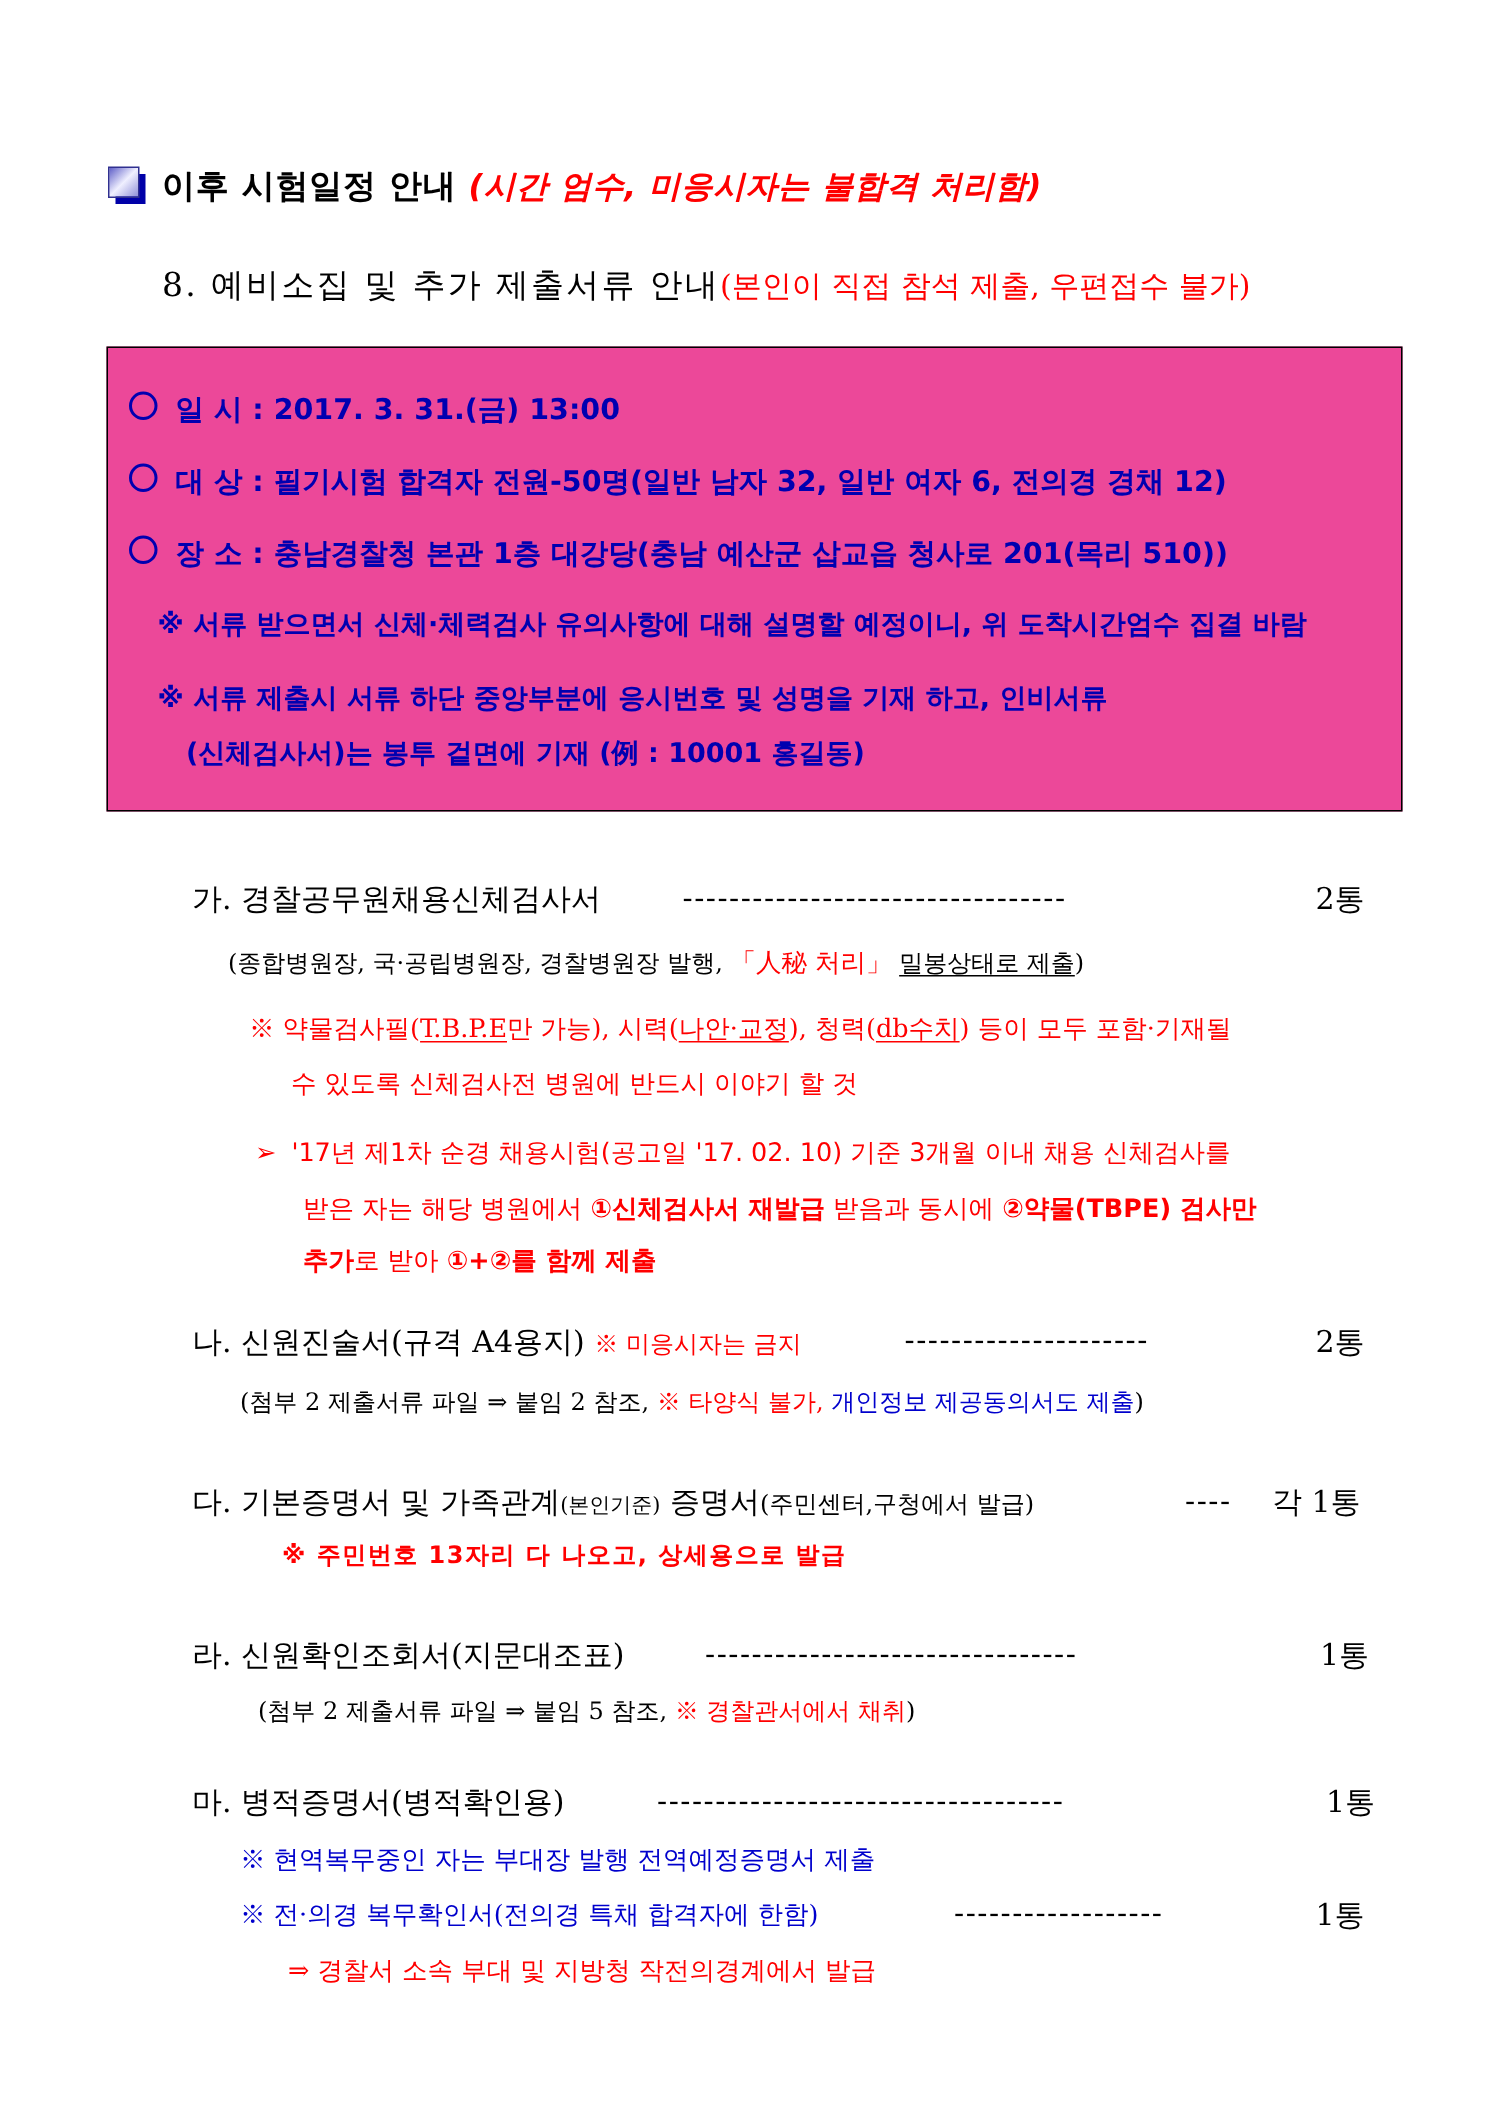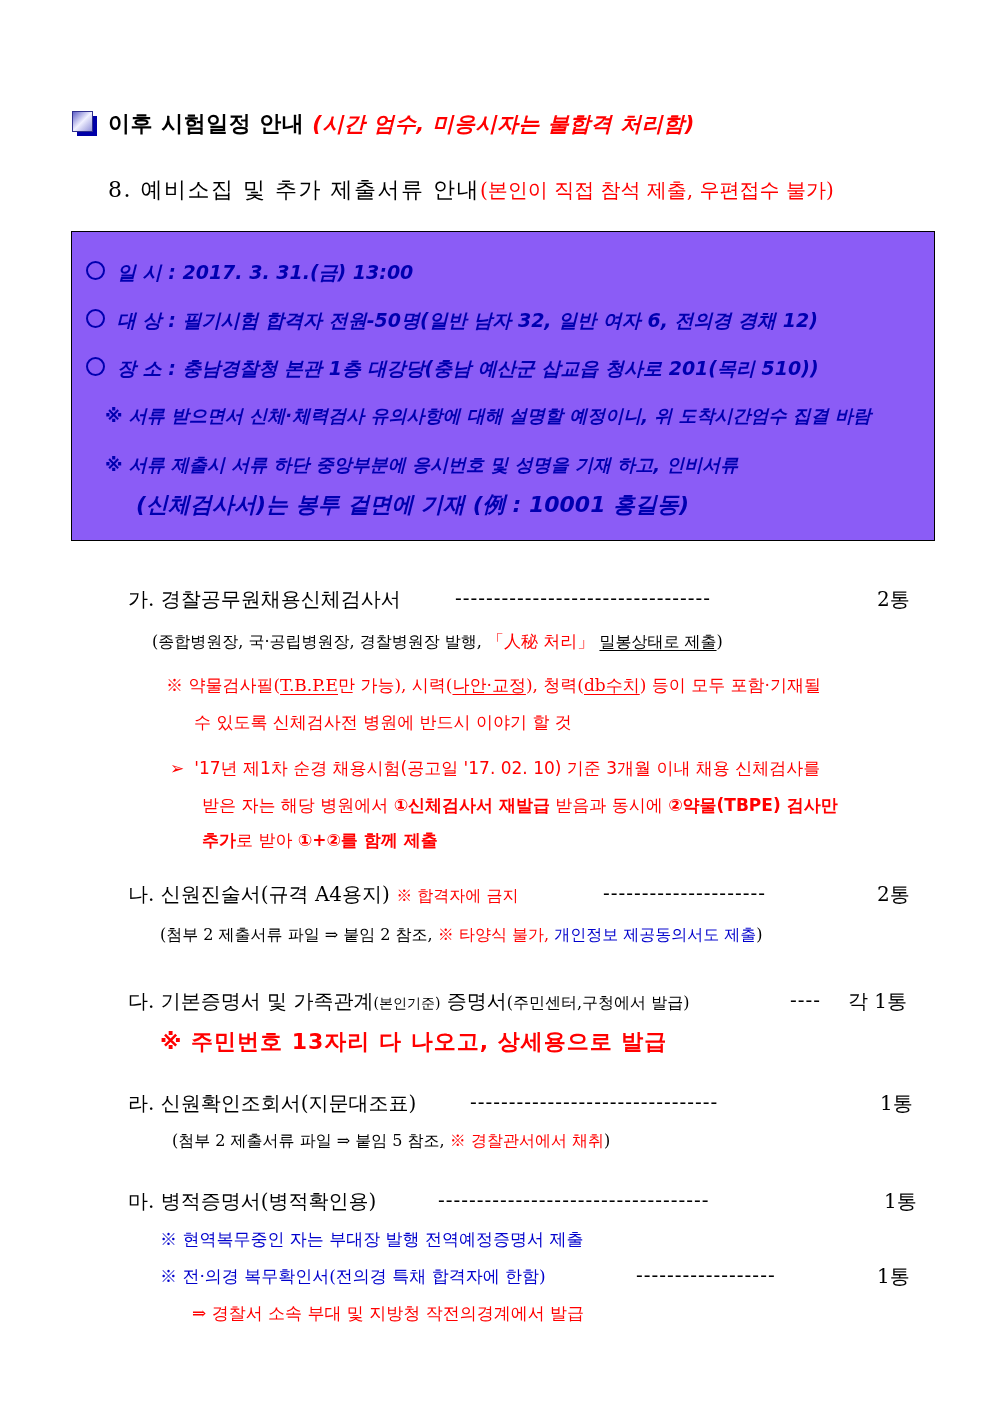--- a/index.html
+++ b/index.html
@@ -21,21 +21,21 @@
     .sec-icon .shadow { position:absolute; left:5px; top:5px; width:20px; height:20px; background:#0000a8; }
     .sec-icon .face { position:absolute; left:0; top:0; width:19px; height:19px; border:1px solid #303090;
       background: linear-gradient(135deg, #6060c8 0%, #f0f0ff 50%, #9090d8 100%); }
     .sec-head .sub { font-size: 21px; margin-left: 8px; font-style: italic; }
 
     .sub-head { left: 108px; top: 175px; font-size: 22px; }
     .sub-head .t { letter-spacing: 1.5px; }
     .sub-head .note { font-size: 20px; }
 
     
-    .ybox { left: 71px; top: 231px; width: 862px; height: 308px; background: #8b5cf6; border: 1.5px solid #000; font-style: italic; }
+    .ybox { left: 71px; top: 231px; width: 862px; height: 308px; background: #ec4899; border: 1.5px solid #000; }
     .ybox .line { position:absolute; white-space: nowrap; color:#0000b0; font-weight:bold; font-size: 19px; }
     .circle { display:inline-block; width:15px; height:15px; border:2px solid #0000b0; border-radius:50%; vertical-align: -1px; margin-right: 12px; }
 
     .item { font-size: 20px; }
     .dash { letter-spacing: 1px; }
     .small { font-size: 16px; }
     .note-line { font-size: 17px; }
   </style>
 </head>
 <body>
@@ -58,21 +58,21 @@
     <span class="circle"></span><span>일 시 :</span> <span>2017. 3. 31.(금) 13:00</span>
   </div>
   <div class="line" style="left:14px; top:76px;">
     <span class="circle"></span><span>대 상 :</span> <span>필기시험 합격자 전원-50명(일반 남자 32, 일반 여자 6, 전의경 경채 12)</span>
   </div>
   <div class="line" style="left:14px; top:124px;">
     <span class="circle"></span><span>장 소 :</span> <span>충남경찰청 본관 1층 대강당(충남 예산군 삽교읍 청사로 201(목리 510))</span>
   </div>
   <div class="line" style="left:33px; top:172px; font-size:18px;">※ 서류 받으면서 신체·체력검사 유의사항에 대해 설명할 예정이니, 위 도착시간엄수 집결 바람</div>
   <div class="line" style="left:33px; top:221px; font-size:18px;">※  서류  제출시  서류  하단  중앙부분에  응시번호  및  성명을  기재  하고,  인비서류</div>
-  <div class="line" style="left:64px; top:258px; font-size:22px;">(신체검사서)는 봉투 겉면에 기재 (例 : 10001 홍길동)</div>
+  <div class="line" style="left:52px; top:258px; font-size:18px;">(신체검사서)는 봉투 겉면에 기재 (例 : 10001 홍길동)</div>
 </div>
 
 <div class="abs serif item" style="left:128px; top:586px;">
   <span>가. 경찰공무원채용신체검사서</span>
 </div>
 <div class="abs serif item dash" style="left:455px; top:586px;">---------------------------------</div>
 <div class="abs serif item" style="left:877px; top:586px;">2통</div>
 
 <div class="abs serif small" style="left:152px; top:630px;">
   <span>(종합병원장, 국·공립병원장, 경찰병원장 발행,</span>
@@ -90,36 +90,36 @@
 </div>
 <div class="abs note-line red" style="left:202px; top:794px;">
   <span>받은 자는 해당 병원에서 </span><span class="bold">①신체검사서 재발급</span><span> 받음과 동시에 </span><span class="bold">②약물(TBPE) 검사만</span>
 </div>
 <div class="abs note-line red" style="left:202px; top:829px;">
   <span class="bold">추가</span><span>로 받아 </span><span class="bold">①+②를 함께 제출</span>
 </div>
 
 <div class="abs serif item" style="left:128px; top:881px;">
   <span>나. 신원진술서(규격 A4용지)</span>
-  <span class="red" style="font-size:16px;">※ 합격자에 금지</span>
+  <span class="red" style="font-size:16px;">※ 미응시자는 금지</span>
 </div>
 <div class="abs serif item dash" style="left:603px; top:881px;">---------------------</div>
 <div class="abs serif item" style="left:877px; top:881px;">2통</div>
 <div class="abs serif small" style="left:160px; top:925px;">
   <span>(첨부 2 제출서류 파일 ⇒ 붙임 2 참조,</span>
   <span class="red">※ 타양식 불가,</span>
   <span class="blue">개인정보 제공동의서도 제출</span><span>)</span>
 </div>
 
 <div class="abs serif item" style="left:128px; top:988px;">
   <span>다. 기본증명서 및 가족관계</span><span style="font-size:14px;">(본인기준)</span><span> 증명서</span><span style="font-size:16px;">(주민센터,구청에서 발급)</span>
 </div>
 <div class="abs serif item dash" style="left:790px; top:988px;">----</div>
 <div class="abs serif item" style="left:848px; top:988px;">각 1통</div>
-<div class="abs red bold" style="left:160px; top:1027px; font-size:22px; letter-spacing:1px;">※ 주민번호 13자리 다 나오고, 상세용으로 발급</div>
+<div class="abs red bold" style="left:188px; top:1027px; font-size:16px; letter-spacing:1px;">※ 주민번호 13자리 다 나오고, 상세용으로 발급</div>
 
 <div class="abs serif item" style="left:128px; top:1090px;">라. 신원확인조회서(지문대조표)</div>
 <div class="abs serif item dash" style="left:470px; top:1090px;">--------------------------------</div>
 <div class="abs serif item" style="left:880px; top:1090px;">1통</div>
 <div class="abs serif small" style="left:172px; top:1131px;">
   <span>(첨부 2 제출서류 파일 ⇒ 붙임 5 참조,</span>
   <span class="red">※ 경찰관서에서 채취</span><span>)</span>
 </div>
 
 <div class="abs serif item" style="left:128px; top:1188px;">마. 병적증명서(병적확인용)</div>

